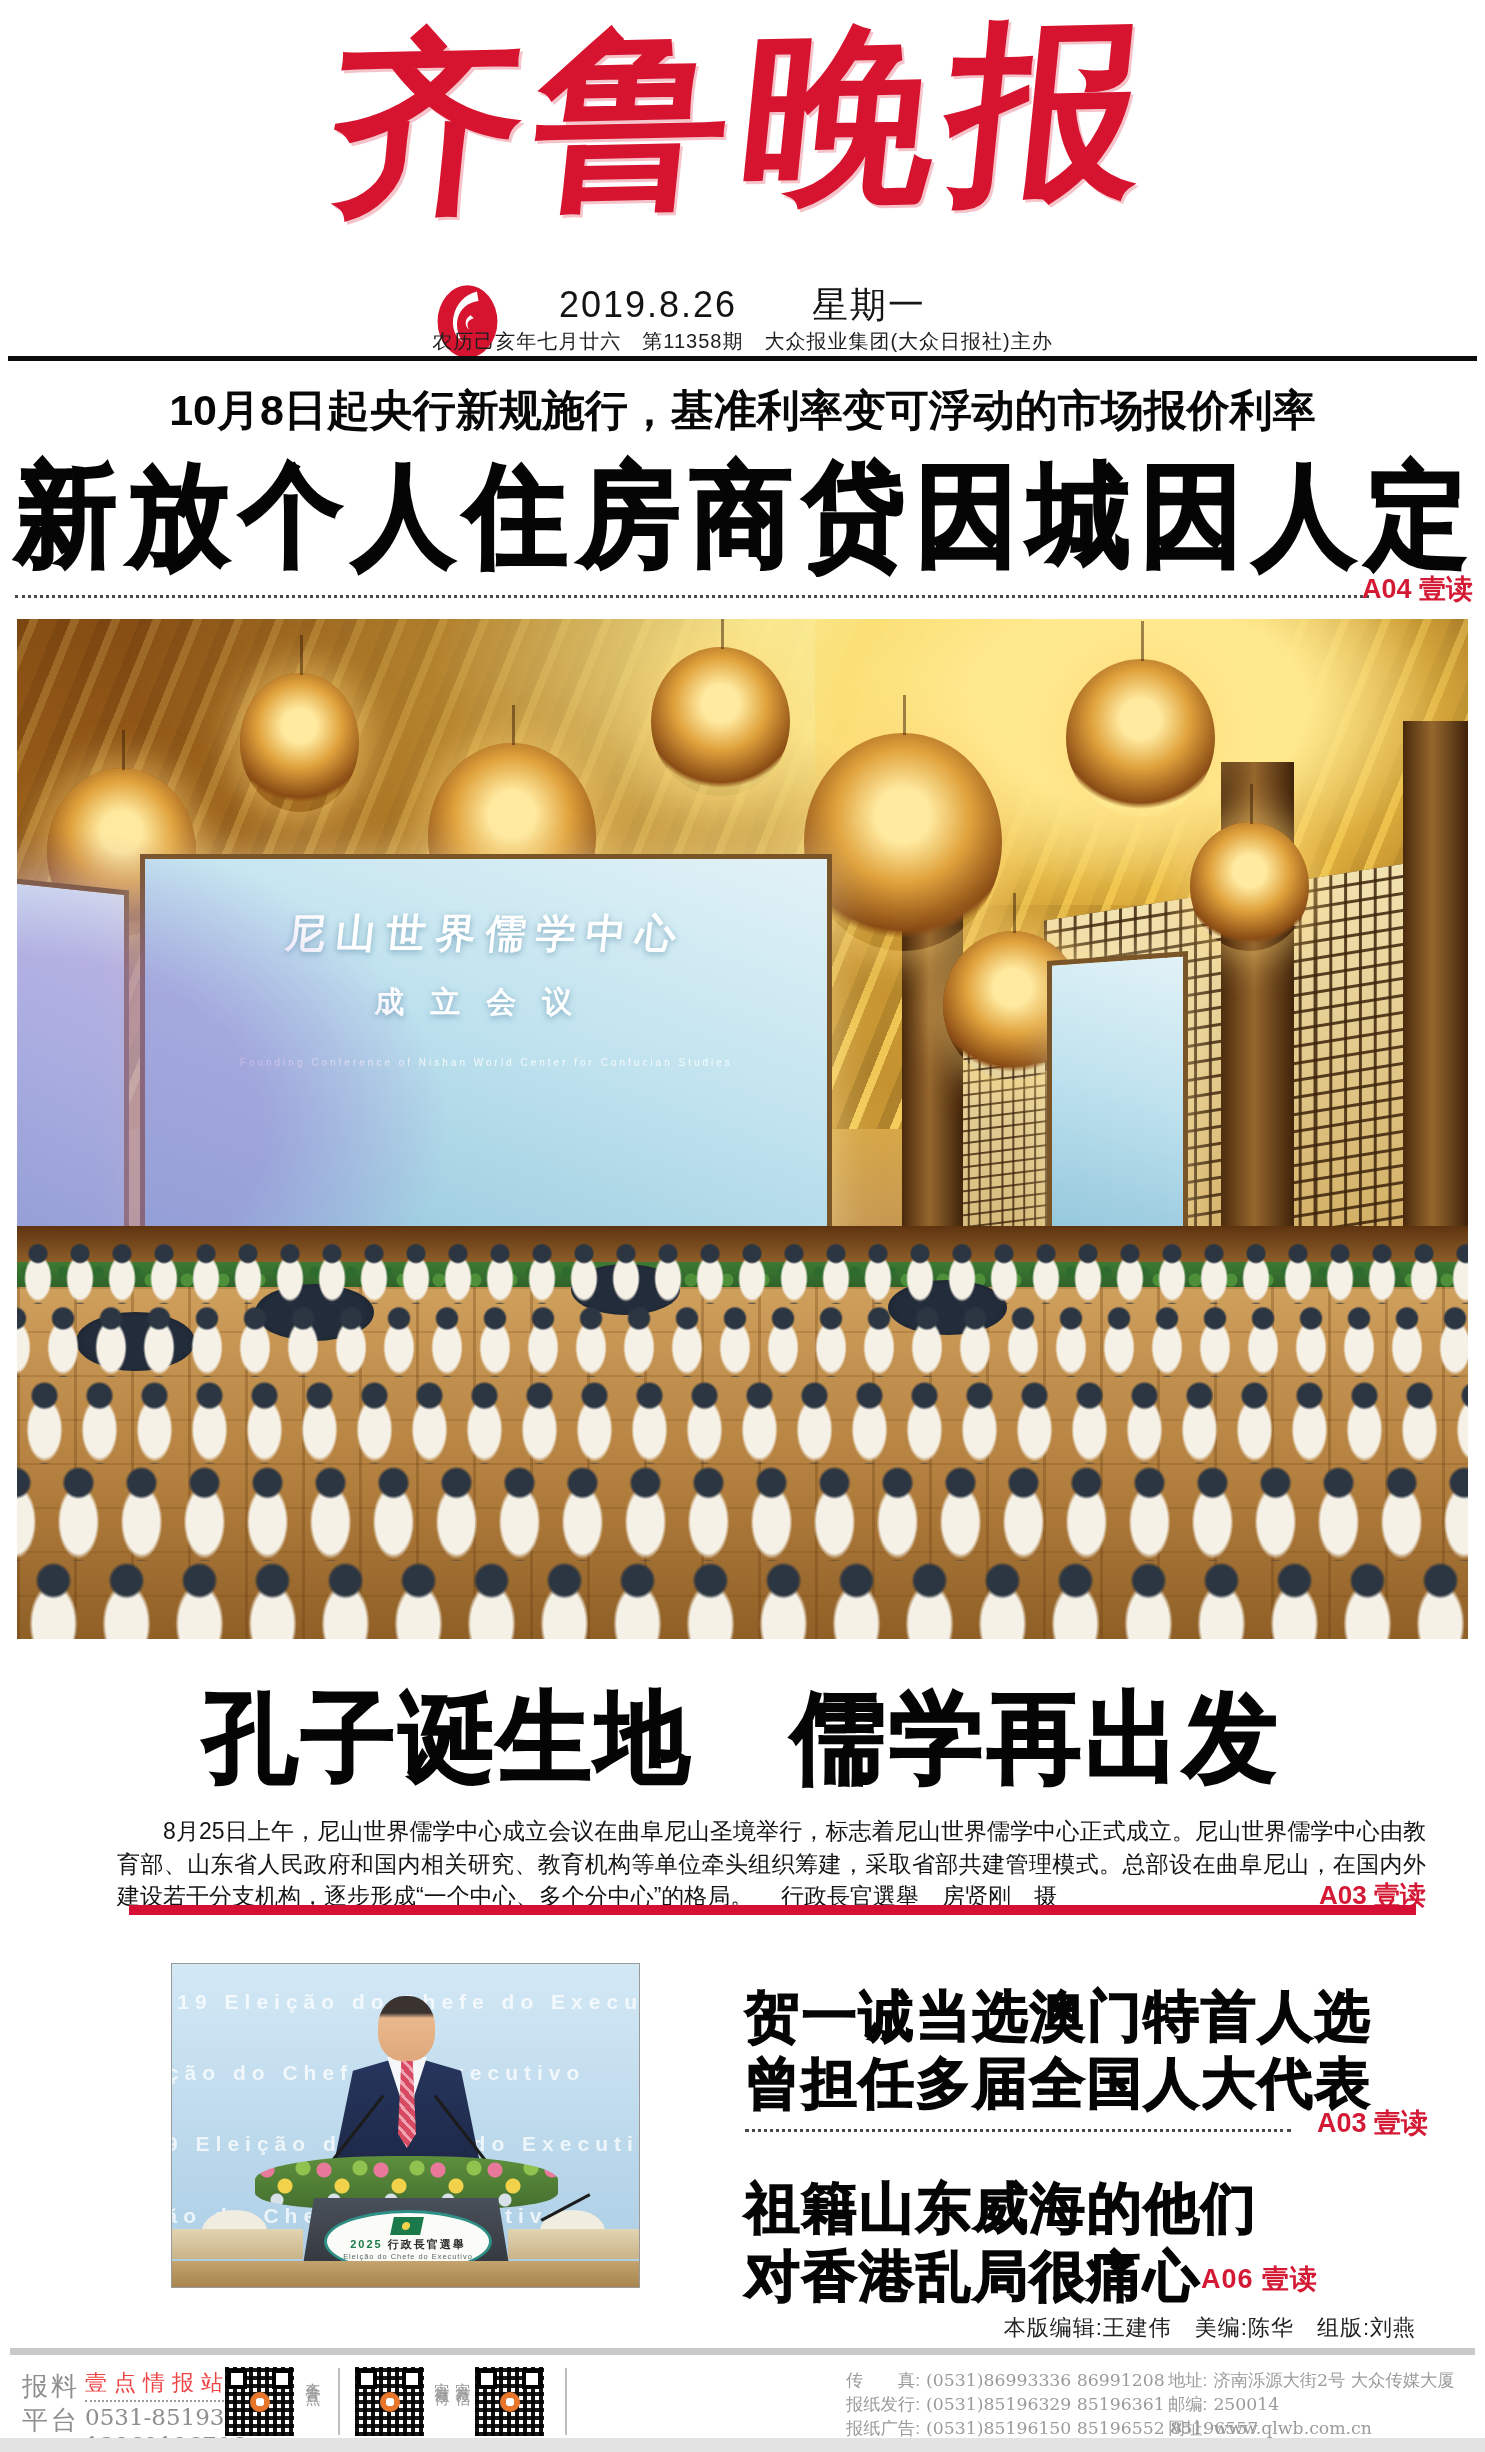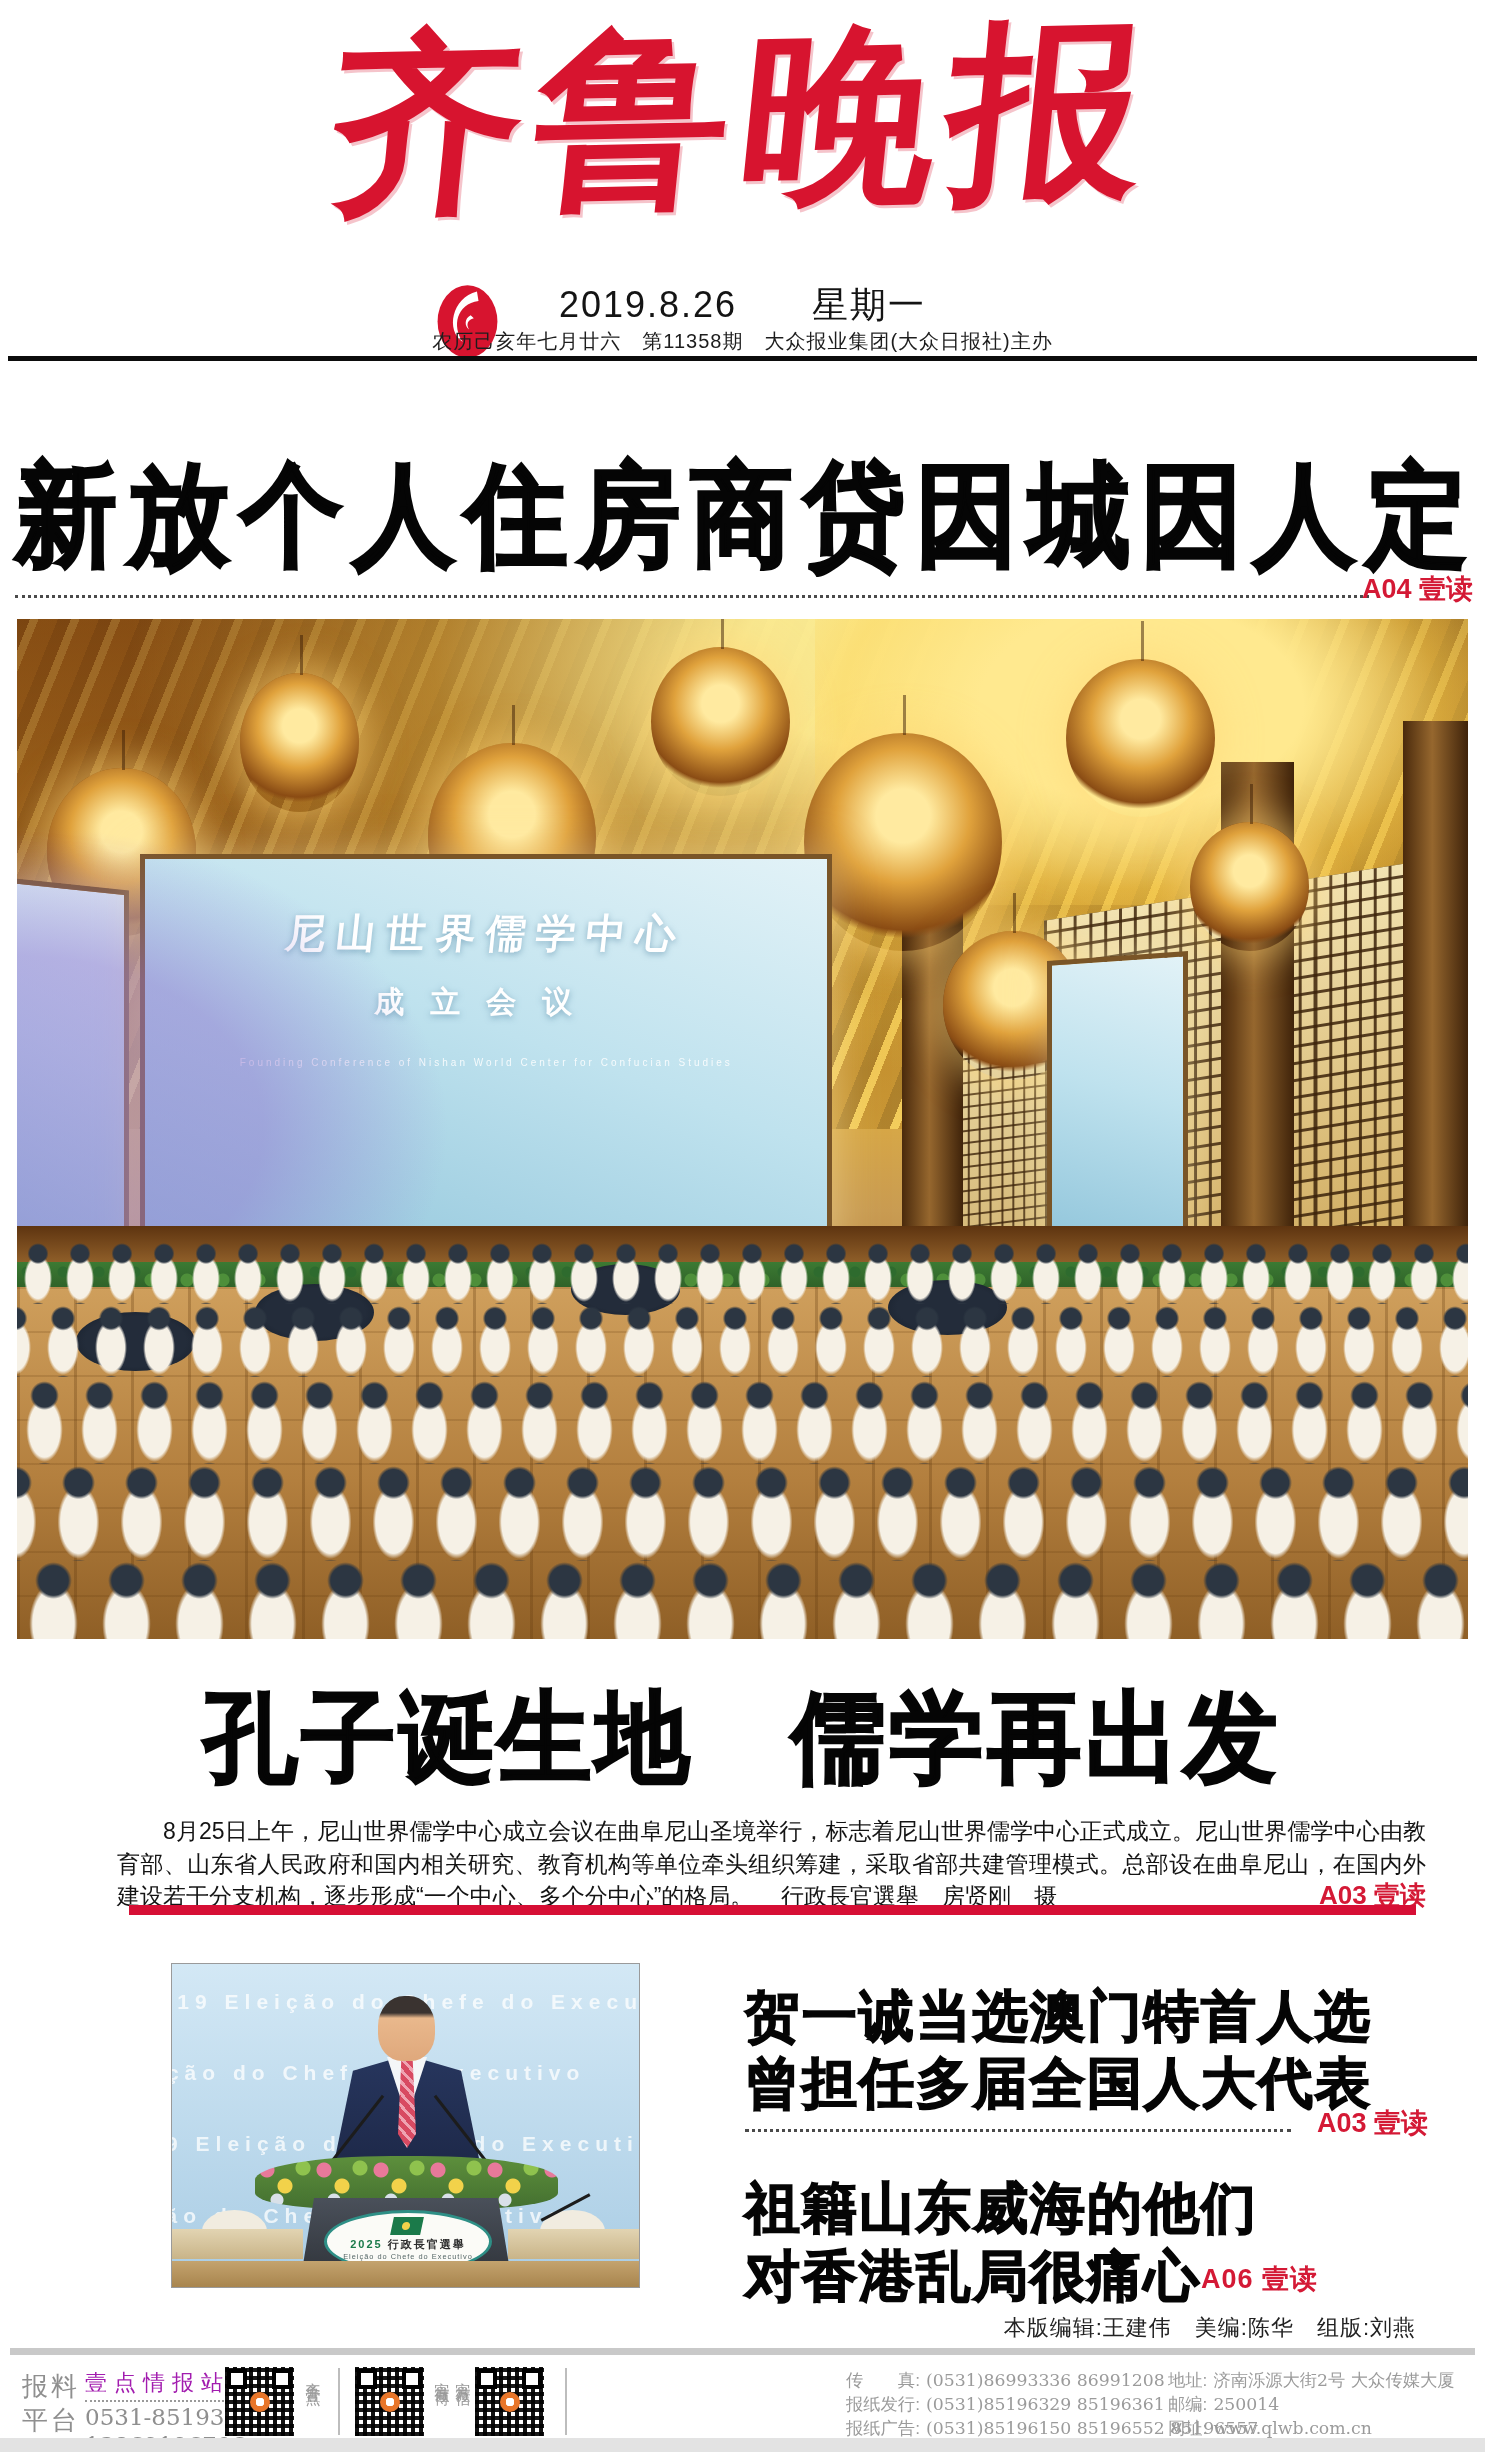--- a/index.html
+++ b/index.html
@@ -179,21 +179,21 @@
   .ref-a06{font-size:27px;-webkit-text-stroke:0;letter-spacing:1px;position:relative;top:-7px;}
 
   .credits{top:2313px;right:69px;font-size:22px;color:#222;letter-spacing:1px;}
 
   
   .foot-top-rule{top:2348px;left:10px;right:10px;height:7px;background:#c9c9c9;}
   .foot-bottom-strip{top:2438px;left:0;right:0;height:14px;background:#e3e3e3;}
   .foot{color:#9b9b9b;}
   .bl-label{top:2370px;left:22px;font-size:26px;line-height:1.3;color:#8f8f8f;letter-spacing:3px;}
   .hotline{top:2368px;left:85px;}
-  .hotline .ht{font-size:22px;letter-spacing:7px;color:#a21caf;border-bottom:2px dotted #9a9a9a;padding-bottom:2px;}
+  .hotline .ht{font-size:22px;letter-spacing:7px;color:#ef4444;border-bottom:2px dotted #9a9a9a;padding-bottom:2px;}
   .hotline .hp{font-family:"DejaVu Serif",serif;font-size:23px;color:#8f8f8f;line-height:1.1;margin-top:3px;}
   .qr{position:absolute;width:69px;height:69px;top:2367px;
     background:
       repeating-linear-gradient(0deg,rgba(0,0,0,.9) 0 4px,rgba(0,0,0,0) 4px 8px),
       repeating-linear-gradient(90deg,#111 0 4px,#fff 4px 8px);}
   .qr::before,.qr::after{content:"";position:absolute;width:12px;height:12px;border:4px solid #000;background:#fff;}
   .qr::before{left:2px;top:2px;} .qr::after{right:2px;top:2px;}
   .qr .dot{position:absolute;left:25px;top:25px;width:20px;height:20px;border-radius:50%;
     background:radial-gradient(circle,#fff 0 30%,#e8762a 32% 100%);}
   .qr1{left:225px;} .qr2{left:355px;} .qr3{left:475px;}
@@ -219,20 +219,21 @@
       <path d="M22 20 C18 22,18 27,21 29 C19 26,20 23,24 22 Z" fill="#fff"></path>
     </svg>
   </div>
   <div class="abs date-line">
     <span>2019.8.26</span>
     <span class="wd">星期一</span>
   </div>
   <div class="abs info-line">农历己亥年七月廿六　第11358期　大众报业集团(大众日报社)主办</div>
   <div class="abs top-rule"></div>
 
+  <div class="abs kicker">10月8日起央行新规施行，基准利率变可浮动的市场报价利率</div>
   <div class="abs lead-headline">新放个人住房商贷因城因人定</div>
   <div class="abs dot-rule rule-a04"></div>
   <div class="abs pageref ref-a04">A04 壹读</div>
 
   <div class="abs photo-main">
     <div class="pm-ceiling"></div>
     <div class="pm-glow"></div>
     <div class="pm-wall-right"></div>
     <div class="pm-wall-mid"></div>
     <div class="pm-pillar p1"></div>

